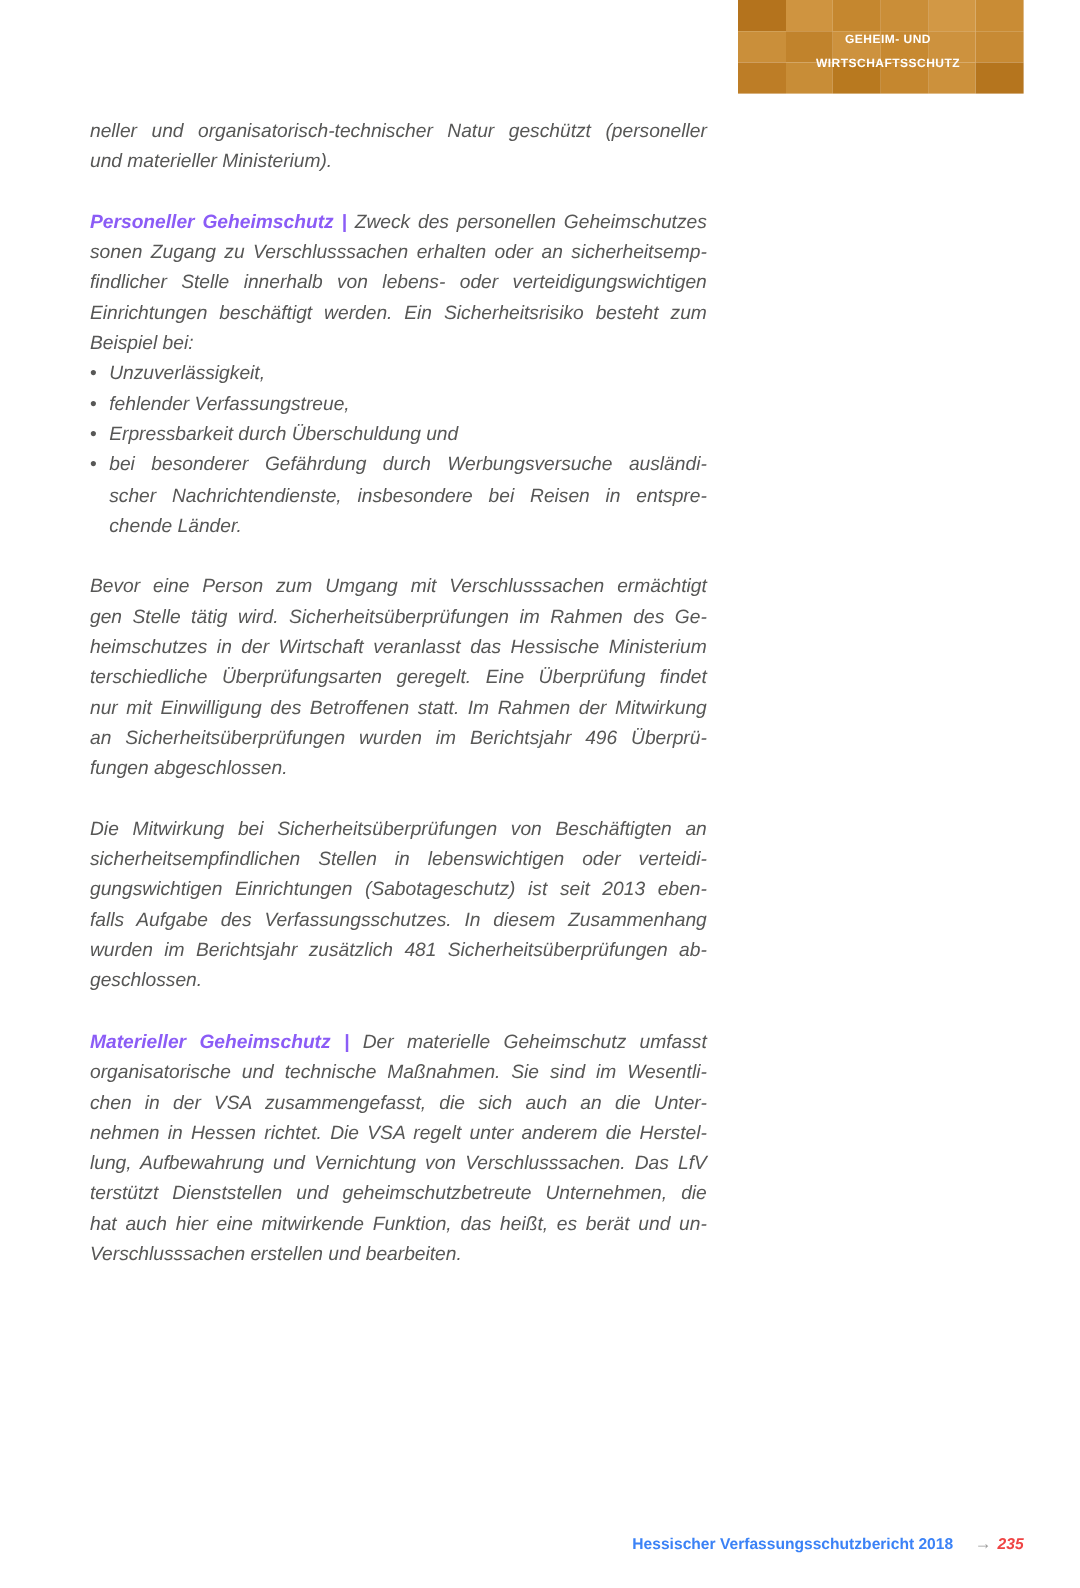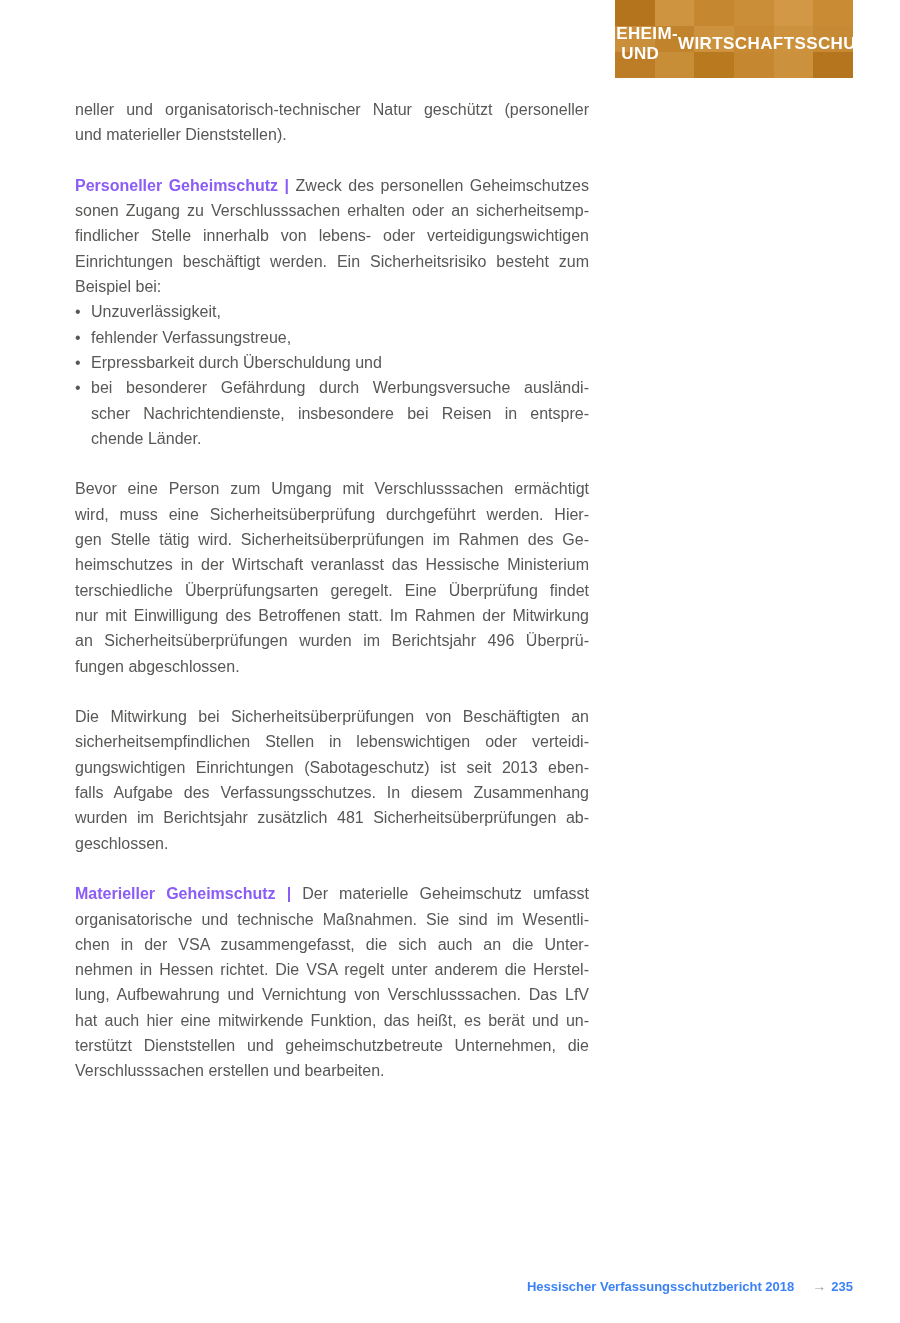--- a/index.html
+++ b/index.html
@@ -28,27 +28,27 @@
     position: absolute;
     inset: 0;
     display: grid;
     grid-template-columns: repeat(6, 1fr);
     grid-template-rows: repeat(3, 1fr);
   }
   .badge-text {
     position: absolute;
     inset: 0;
     display: flex;
-    flex-direction: row;
+    flex-direction: column;
     justify-content: center;
     align-items: center;
     padding-top: 10px;
     color: #ffffff;
     font-weight: bold;
-    font-size: 17px;
+    font-size: 10px;
     line-height: 20px;
     letter-spacing: 0.4px;
     text-align: center;
     padding-left: 12px;
   }
 
   
   .content {
     position: absolute;
     left: 75px;
@@ -59,20 +59,21 @@
     line-height: 25.3px;
   }
   .para { margin-bottom: 25.3px; }
   .para.tight { margin-bottom: 0; }
   .para:last-child { margin-bottom: 13px; }
   .line {
     text-align: justify;
     text-align-last: justify;
     white-space: nowrap;
     overflow: visible;
+    font-style: italic;
   }
   .para .line:last-child,
   .bullet-lines .line:last-child {
     text-align-last: left;
   }
   .lead { font-weight: bold; color: #8b5cf6; }
 
   .bullet-list { margin-bottom: 25.3px; }
   .bullet-item { display: flex; }
   .bullet-dot {
@@ -95,21 +96,22 @@
     color: #3b82f6;
     margin-right: 18px;
   }
   .footer-arrow {
     color: #9b9b9a;
     font-size: 14px;
     margin-right: 5px;
   }
   .footer-page {
     font-weight: bold;
-    color: #3b82f6;
+    color: #ef4444;
+    font-style: italic;
   }
 </style>
 </head>
 <body>
 
 <div class="page">
 
   <div class="badge">
     <div class="badge-mosaic">
         <div class="tile" style="background: rgb(180, 115, 29);"></div>
@@ -133,21 +135,21 @@
       </div>
     <div class="badge-text">
       <div>GEHEIM- UND</div>
       <div>WIRTSCHAFTSSCHUTZ</div>
     </div>
   </div>
 
   <div class="content">
       <div class="para">
         <div class="line">neller und organisatorisch-technischer Natur geschützt (personeller</div>
-        <div class="line">und materieller Dienststellen).</div>
+        <div class="line">und materieller Ministerium).</div>
       </div>
       <div class="para tight">
         <div class="line"><span class="lead">Personeller Geheimschutz | </span><span>Zweck des personellen Geheimschutzes</span></div>
         <div class="line">sonen Zugang zu Verschlusssachen erhalten oder an sicherheitsemp-</div>
         <div class="line">findlicher Stelle innerhalb von lebens- oder verteidigungswichtigen</div>
         <div class="line">Einrichtungen beschäftigt werden. Ein Sicherheitsrisiko besteht zum</div>
         <div class="line">Beispiel bei:</div>
       </div>
       <div class="bullet-list">
         <div class="bullet-item">
@@ -172,21 +174,20 @@
           <span class="bullet-dot">•</span>
           <div class="bullet-lines">
             <div class="line">bei besonderer Gefährdung durch Werbungsversuche ausländi-</div>
             <div class="line">scher Nachrichtendienste, insbesondere bei Reisen in entspre-</div>
             <div class="line">chende Länder.</div>
           </div>
         </div>
       </div>
       <div class="para">
         <div class="line">Bevor eine Person zum Umgang mit Verschlusssachen ermächtigt</div>
-        <div class="line">wird, muss eine Sicherheitsüberprüfung durchgeführt werden. Hier-</div>
         <div class="line">gen Stelle tätig wird. Sicherheitsüberprüfungen im Rahmen des Ge-</div>
         <div class="line">heimschutzes in der Wirtschaft veranlasst das Hessische Ministerium</div>
         <div class="line">terschiedliche Überprüfungsarten geregelt. Eine Überprüfung findet</div>
         <div class="line">nur mit Einwilligung des Betroffenen statt. Im Rahmen der Mitwirkung</div>
         <div class="line">an Sicherheitsüberprüfungen wurden im Berichtsjahr 496 Überprü-</div>
         <div class="line">fungen abgeschlossen.</div>
       </div>
       <div class="para">
         <div class="line">Die Mitwirkung bei Sicherheitsüberprüfungen von Beschäftigten an</div>
         <div class="line">sicherheitsempfindlichen Stellen in lebenswichtigen oder verteidi-</div>
@@ -194,22 +195,22 @@
         <div class="line">falls Aufgabe des Verfassungsschutzes. In diesem Zusammenhang</div>
         <div class="line">wurden im Berichtsjahr zusätzlich 481 Sicherheitsüberprüfungen ab-</div>
         <div class="line">geschlossen.</div>
       </div>
       <div class="para">
         <div class="line"><span class="lead">Materieller Geheimschutz | </span><span>Der materielle Geheimschutz umfasst</span></div>
         <div class="line">organisatorische und technische Maßnahmen. Sie sind im Wesentli-</div>
         <div class="line">chen in der VSA zusammengefasst, die sich auch an die Unter-</div>
         <div class="line">nehmen in Hessen richtet. Die VSA regelt unter anderem die Herstel-</div>
         <div class="line">lung, Aufbewahrung und Vernichtung von Verschlusssachen. Das LfV</div>
+        <div class="line">terstützt Dienststellen und geheimschutzbetreute Unternehmen, die</div>
         <div class="line">hat auch hier eine mitwirkende Funktion, das heißt, es berät und un-</div>
-        <div class="line">terstützt Dienststellen und geheimschutzbetreute Unternehmen, die</div>
         <div class="line">Verschlusssachen erstellen und bearbeiten.</div>
       </div>
     </div>
 
   <div class="footer">
     <span class="footer-title">Hessischer Verfassungsschutzbericht 2018</span>
     <span class="footer-arrow">→</span>
     <span class="footer-page">235</span>
   </div>
 

